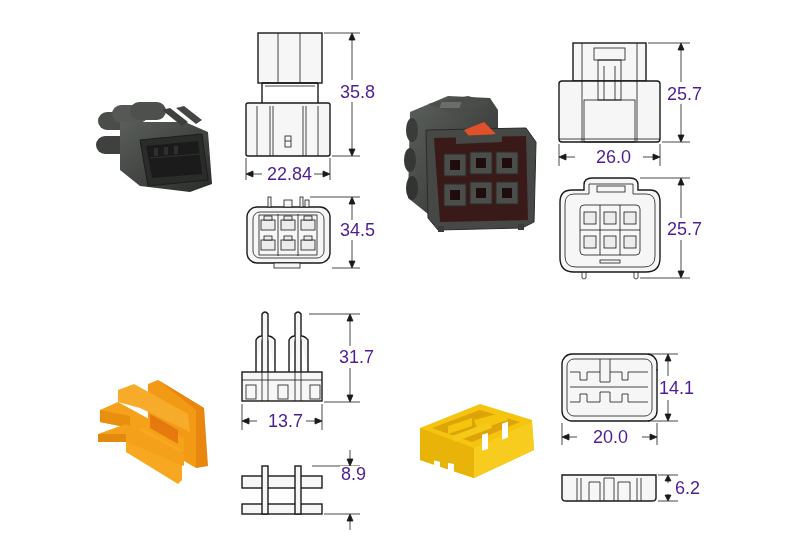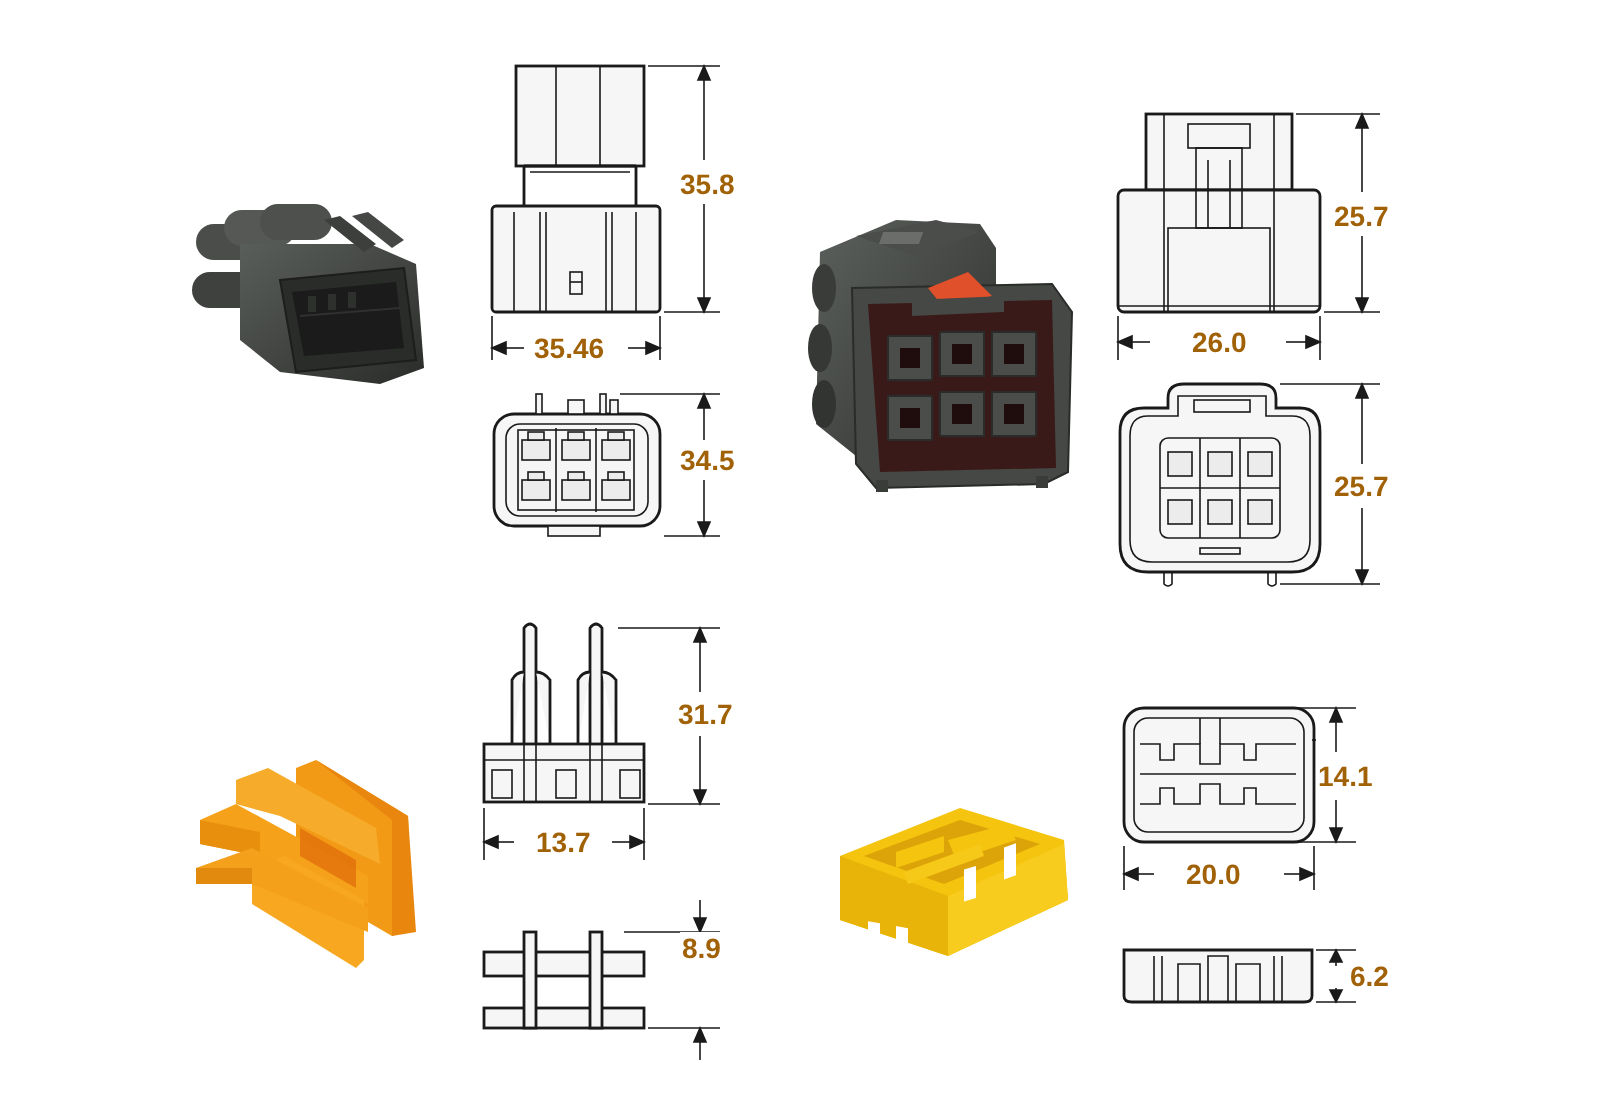--- a/index.html
+++ b/index.html
@@ -1,20 +1,20 @@
 <!DOCTYPE html>
 <html><head>
 <meta charset="utf-8">
 <style>
   html, body { margin: 0; padding: 0; background: #ffffff; }
   body { width: 800px; height: 560px; position: relative; overflow: hidden;
          font-family: "Liberation Sans", sans-serif; }
   .panel { position: absolute; }
   .dim-label { position: absolute; font-family: "Liberation Sans", sans-serif;
-               font-weight: bold; font-size: 14px; color: #a16207; background: #fff; padding: 0 1px; line-height: 16px; }
+               font-weight: normal; font-size: 18px; color: #4c1d95; background: #fff; padding: 0 1px; line-height: 16px; }
   svg { position: absolute; overflow: visible; }
 </style>
 </head>
 <body>
 
 <div class="panel" style="left:0;top:0;width:400px;height:290px;">
 
   <svg style="left:90px;top:100px;" width="140" height="100" viewBox="0 0 140 100">
     <defs>
       <linearGradient id="gMale" x1="0" y1="0" x2="1" y2="1">
@@ -107,25 +107,25 @@
     <g stroke="#1a1a1a" stroke-width="0.8" fill="#1a1a1a">
       <line x1="310" y1="197" x2="360" y2="197"></line>
       <line x1="332" y1="268" x2="360" y2="268"></line>
       <line x1="352" y1="200" x2="352" y2="220"></line>
       <line x1="352" y1="240" x2="352" y2="265"></line>
       <path d="M352 197 L349 204 L355 204 Z"></path>
       <path d="M352 268 L349 261 L355 261 Z"></path>
     </g>
   </svg>
   <span class="dim-label" style="left:339px;top:84px;">35.8</span>
-  <span class="dim-label" style="left:266px;top:166px;">35.46</span>
+  <span class="dim-label" style="left:266px;top:166px;">22.84</span>
   <span class="dim-label" style="left:339px;top:222px;">34.5</span>
 </div>
 
-<div class="panel" style="left:0;top:14px;width:800px;height:290px;">
+<div class="panel" style="left:0;top:0;width:800px;height:290px;">
   <svg style="left:398px;top:90px;" width="150" height="150" viewBox="0 0 150 150">
     <defs>
       <linearGradient id="gFem" x1="0" y1="0" x2="1" y2="1">
         <stop offset="0" stop-color="#5c605c"></stop>
         <stop offset="1" stop-color="#2c2e2c"></stop>
       </linearGradient>
     </defs>
 
     <path d="M12 22 L50 6 L92 8 L100 20 L100 120 L40 132 L10 108 Z" fill="url(#gFem)"></path>
     <ellipse cx="14" cy="40" rx="6" ry="12" fill="#3a3c3a"></ellipse>

